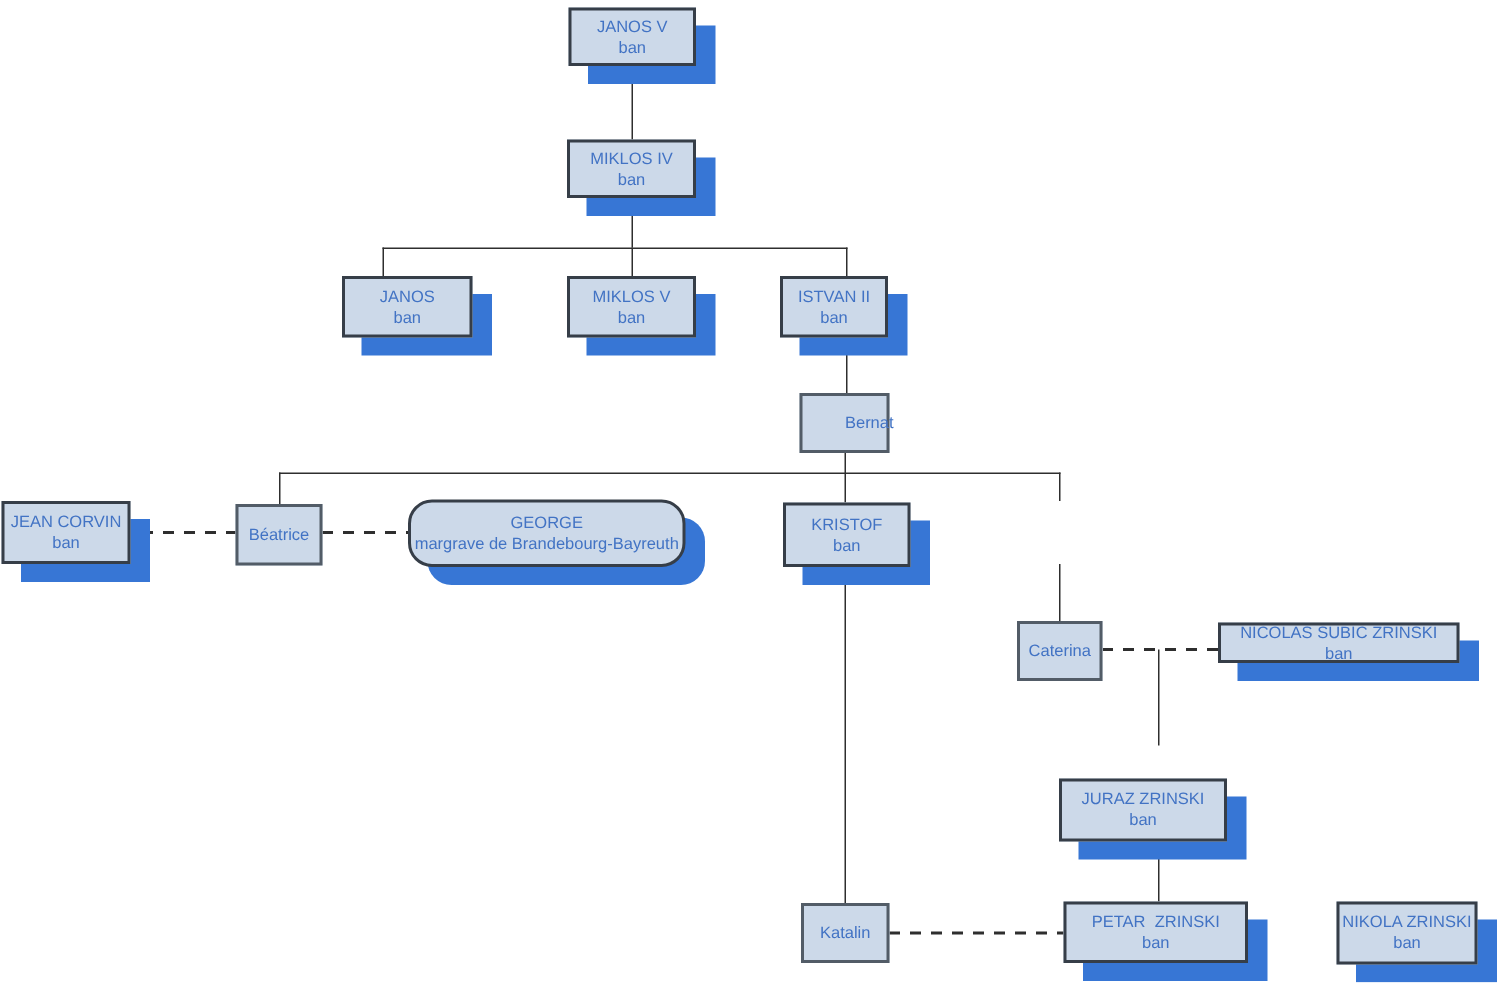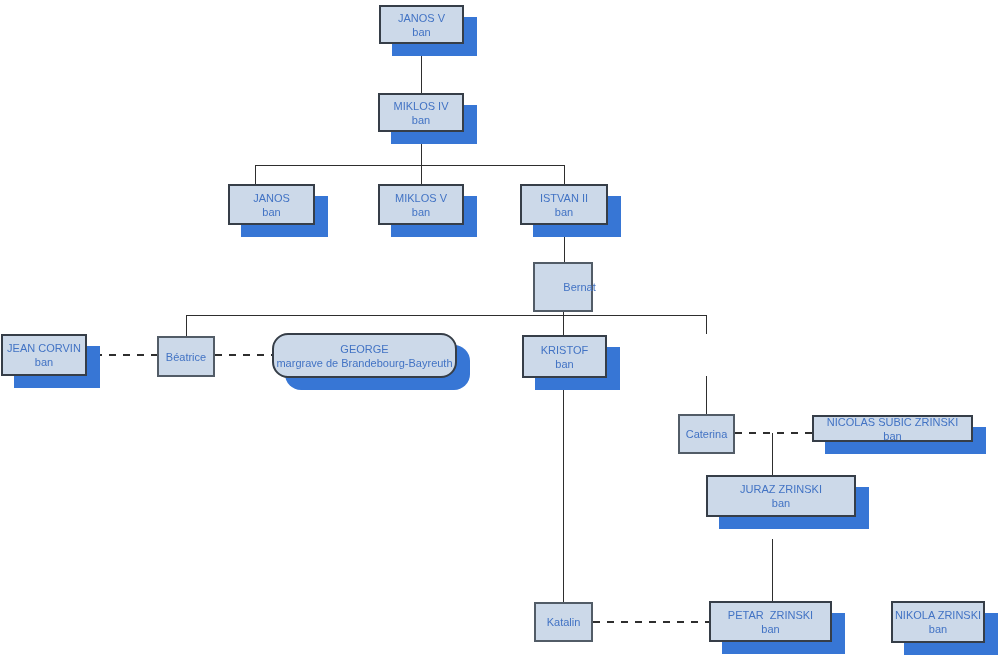--- a/index.html
+++ b/index.html
@@ -73,25 +73,25 @@
       <span class="sub">ban</span>
     </div>
     <div class="node shadowed" style="left: 228px; top: 184px; width: 87px; height: 41px;">
       <span class="name">JANOS</span>
       <span class="sub">ban</span>
     </div>
     <div class="node shadowed" style="left: 378px; top: 184px; width: 86px; height: 41px;">
       <span class="name">MIKLOS V</span>
       <span class="sub">ban</span>
     </div>
-    <div class="node shadowed" style="left: 520px; top: 184px; width: 88px; height: 41px;">
+    <div class="node shadowed" style="left: 520px; top: 184px; width: 72px; height: 41px;">
       <span class="name">ISTVAN II</span>
       <span class="sub">ban</span>
     </div>
-    <div class="node minor" style="left: 533px; top: 262px; width: 60px; height: 50px; padding-left: 33px;">
+    <div class="node minor" style="left: 533px; top: 262px; width: 60px; height: 40px; padding-left: 33px;">
       <span class="name">Bernat</span>
     </div>
     <div class="node shadowed" style="left: 1px; top: 334px; width: 86px; height: 42px; text-align: center;">
       <span class="name">JEAN CORVIN</span>
       <span class="sub">ban</span>
     </div>
     <div class="node minor" style="left: 157px; top: 336px; width: 58px; height: 41px;">
       <span class="name">Béatrice</span>
     </div>
     <div class="node shadowed" style="left: 272px; top: 333px; width: 185px; height: 45px; border-radius: 16px;">
@@ -102,21 +102,21 @@
       <span class="name">KRISTOF</span>
       <span class="sub">ban</span>
     </div>
     <div class="node minor" style="left: 678px; top: 414px; width: 57px; height: 40px;">
       <span class="name">Caterina</span>
     </div>
     <div class="node shadowed" style="left: 812px; top: 415px; width: 161px; height: 27px;">
       <span class="name">NICOLAS SUBIC ZRINSKI</span>
       <span class="sub">ban</span>
     </div>
-    <div class="node shadowed" style="left: 706px; top: 475px; width: 150px; height: 42px;">
+    <div class="node shadowed" style="left: 706px; top: 519px; width: 112px; height: 42px;">
       <span class="name">JURAZ ZRINSKI</span>
       <span class="sub">ban</span>
     </div>
     <div class="node minor" style="left: 534px; top: 602px; width: 59px; height: 40px;">
       <span class="name">Katalin</span>
     </div>
     <div class="node shadowed" style="left: 709px; top: 601px; width: 123px; height: 41px;">
       <span class="name">PETAR  ZRINSKI</span>
       <span class="sub">ban</span>
     </div>

